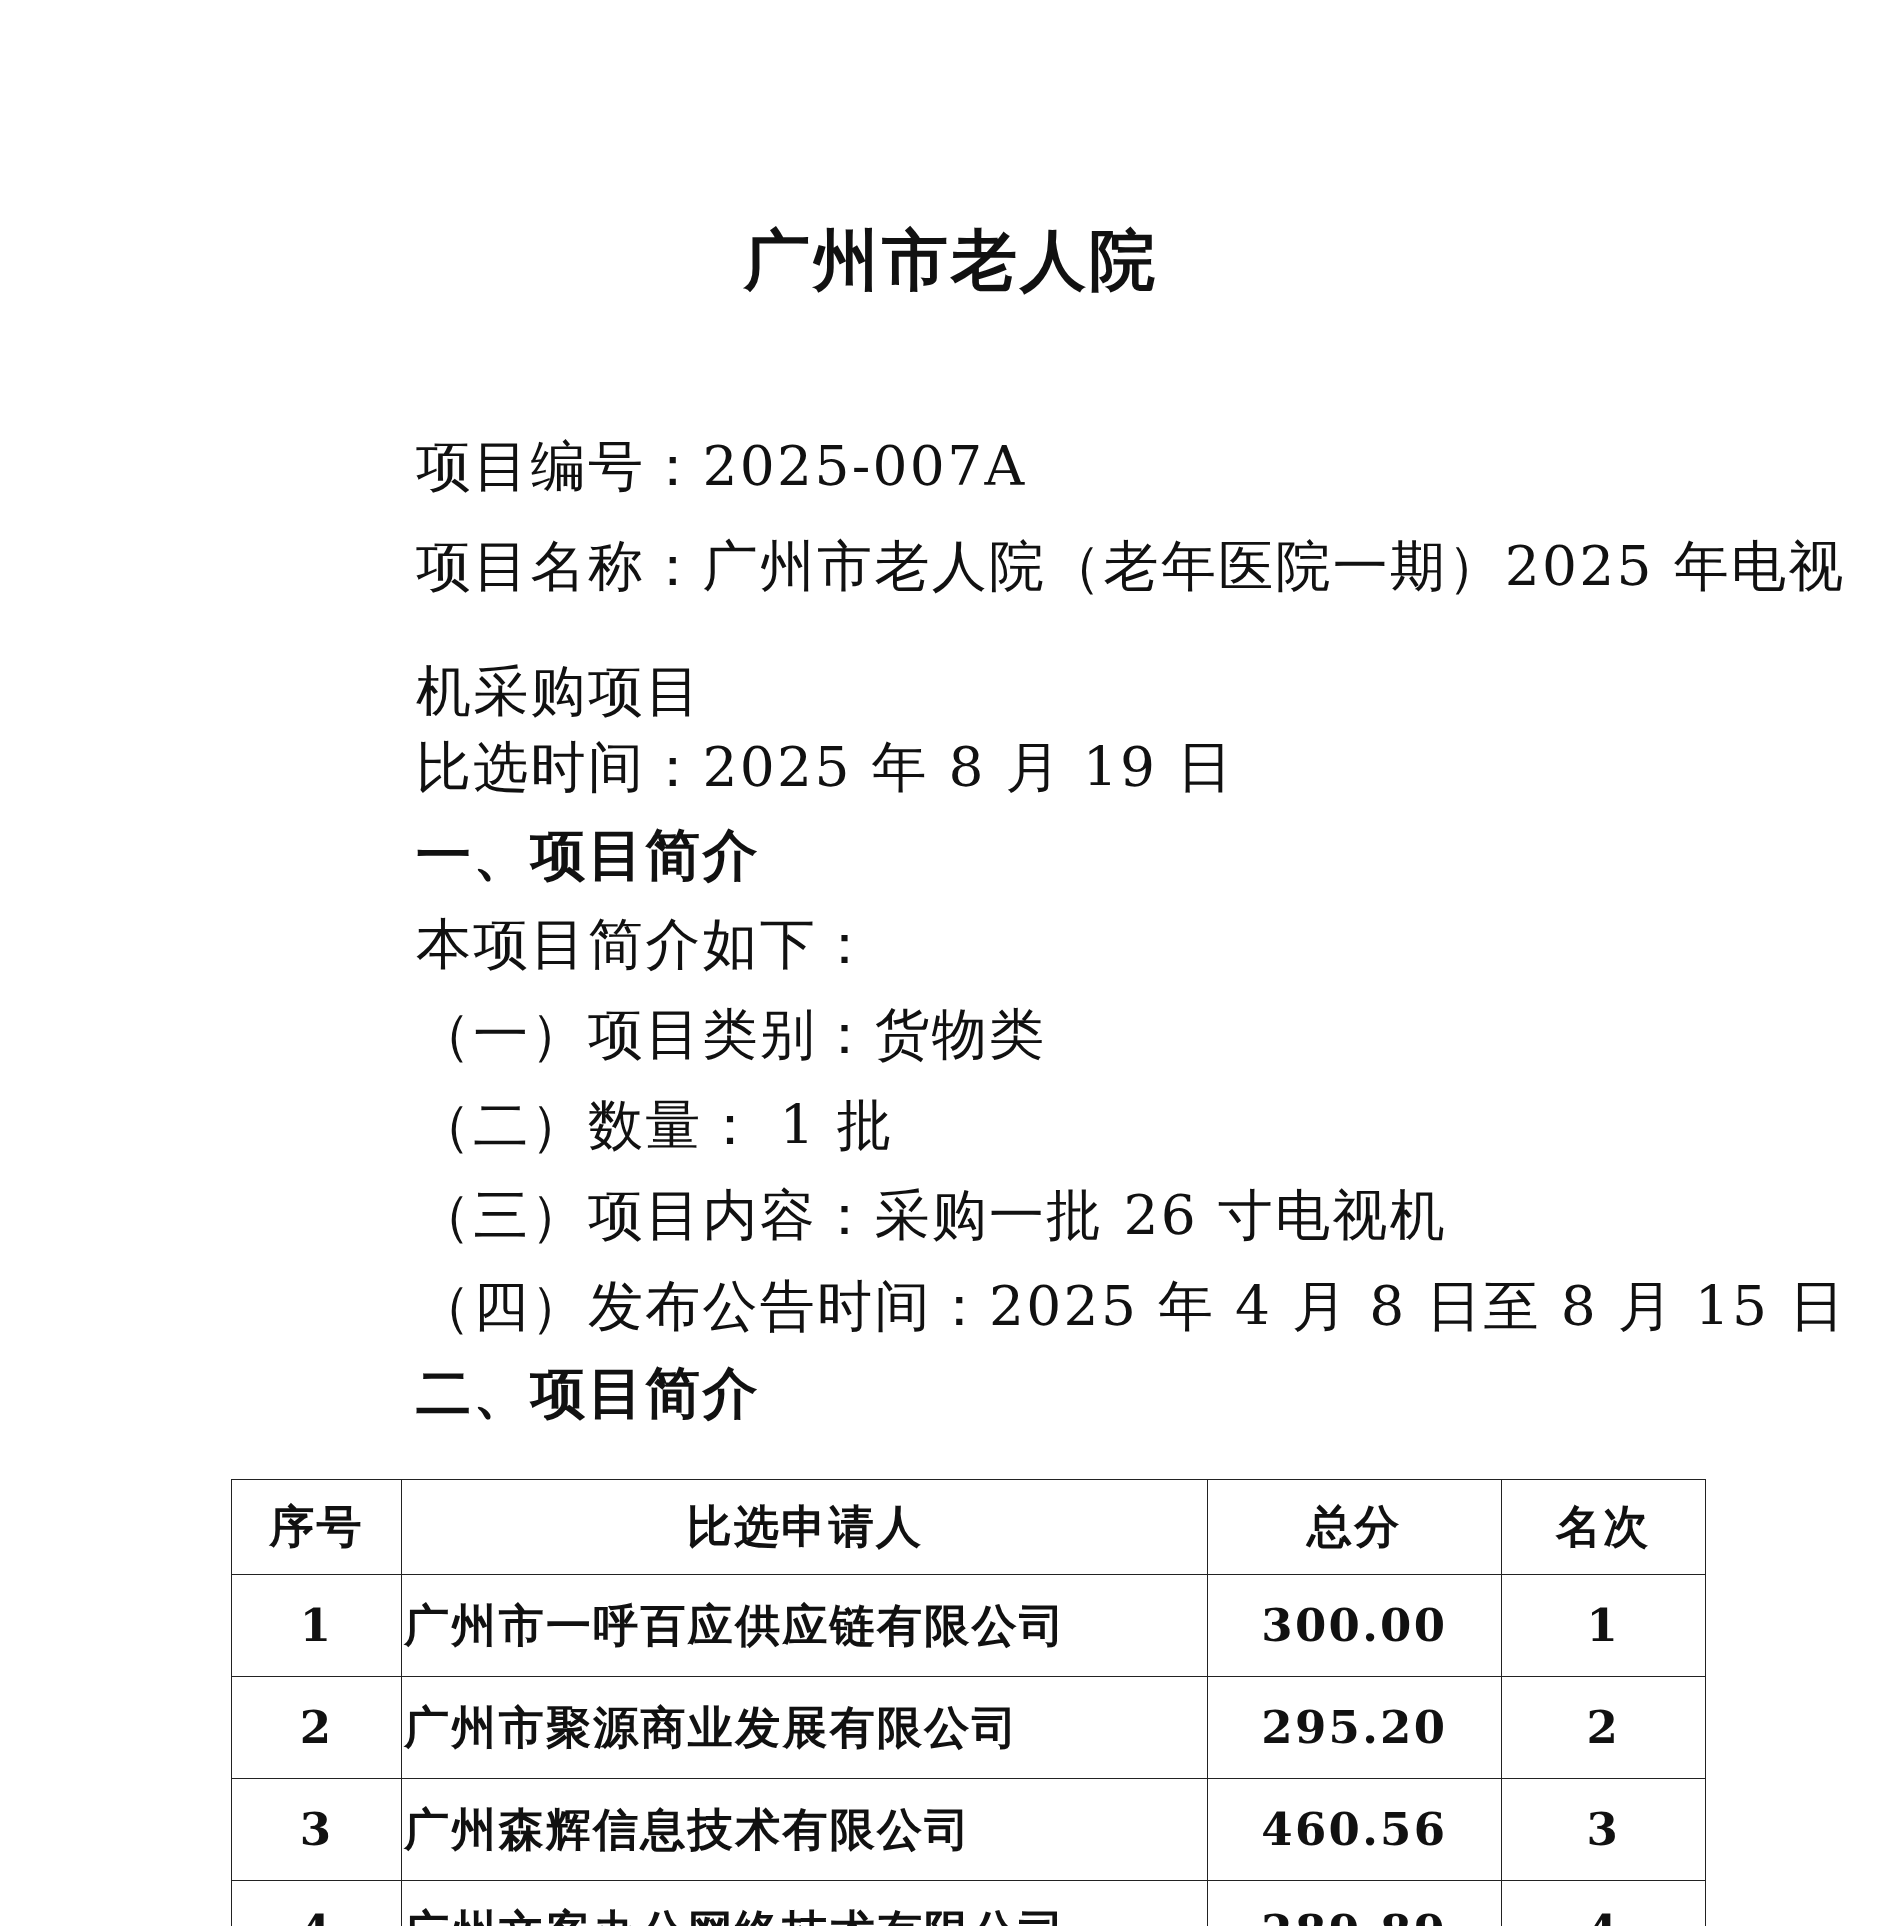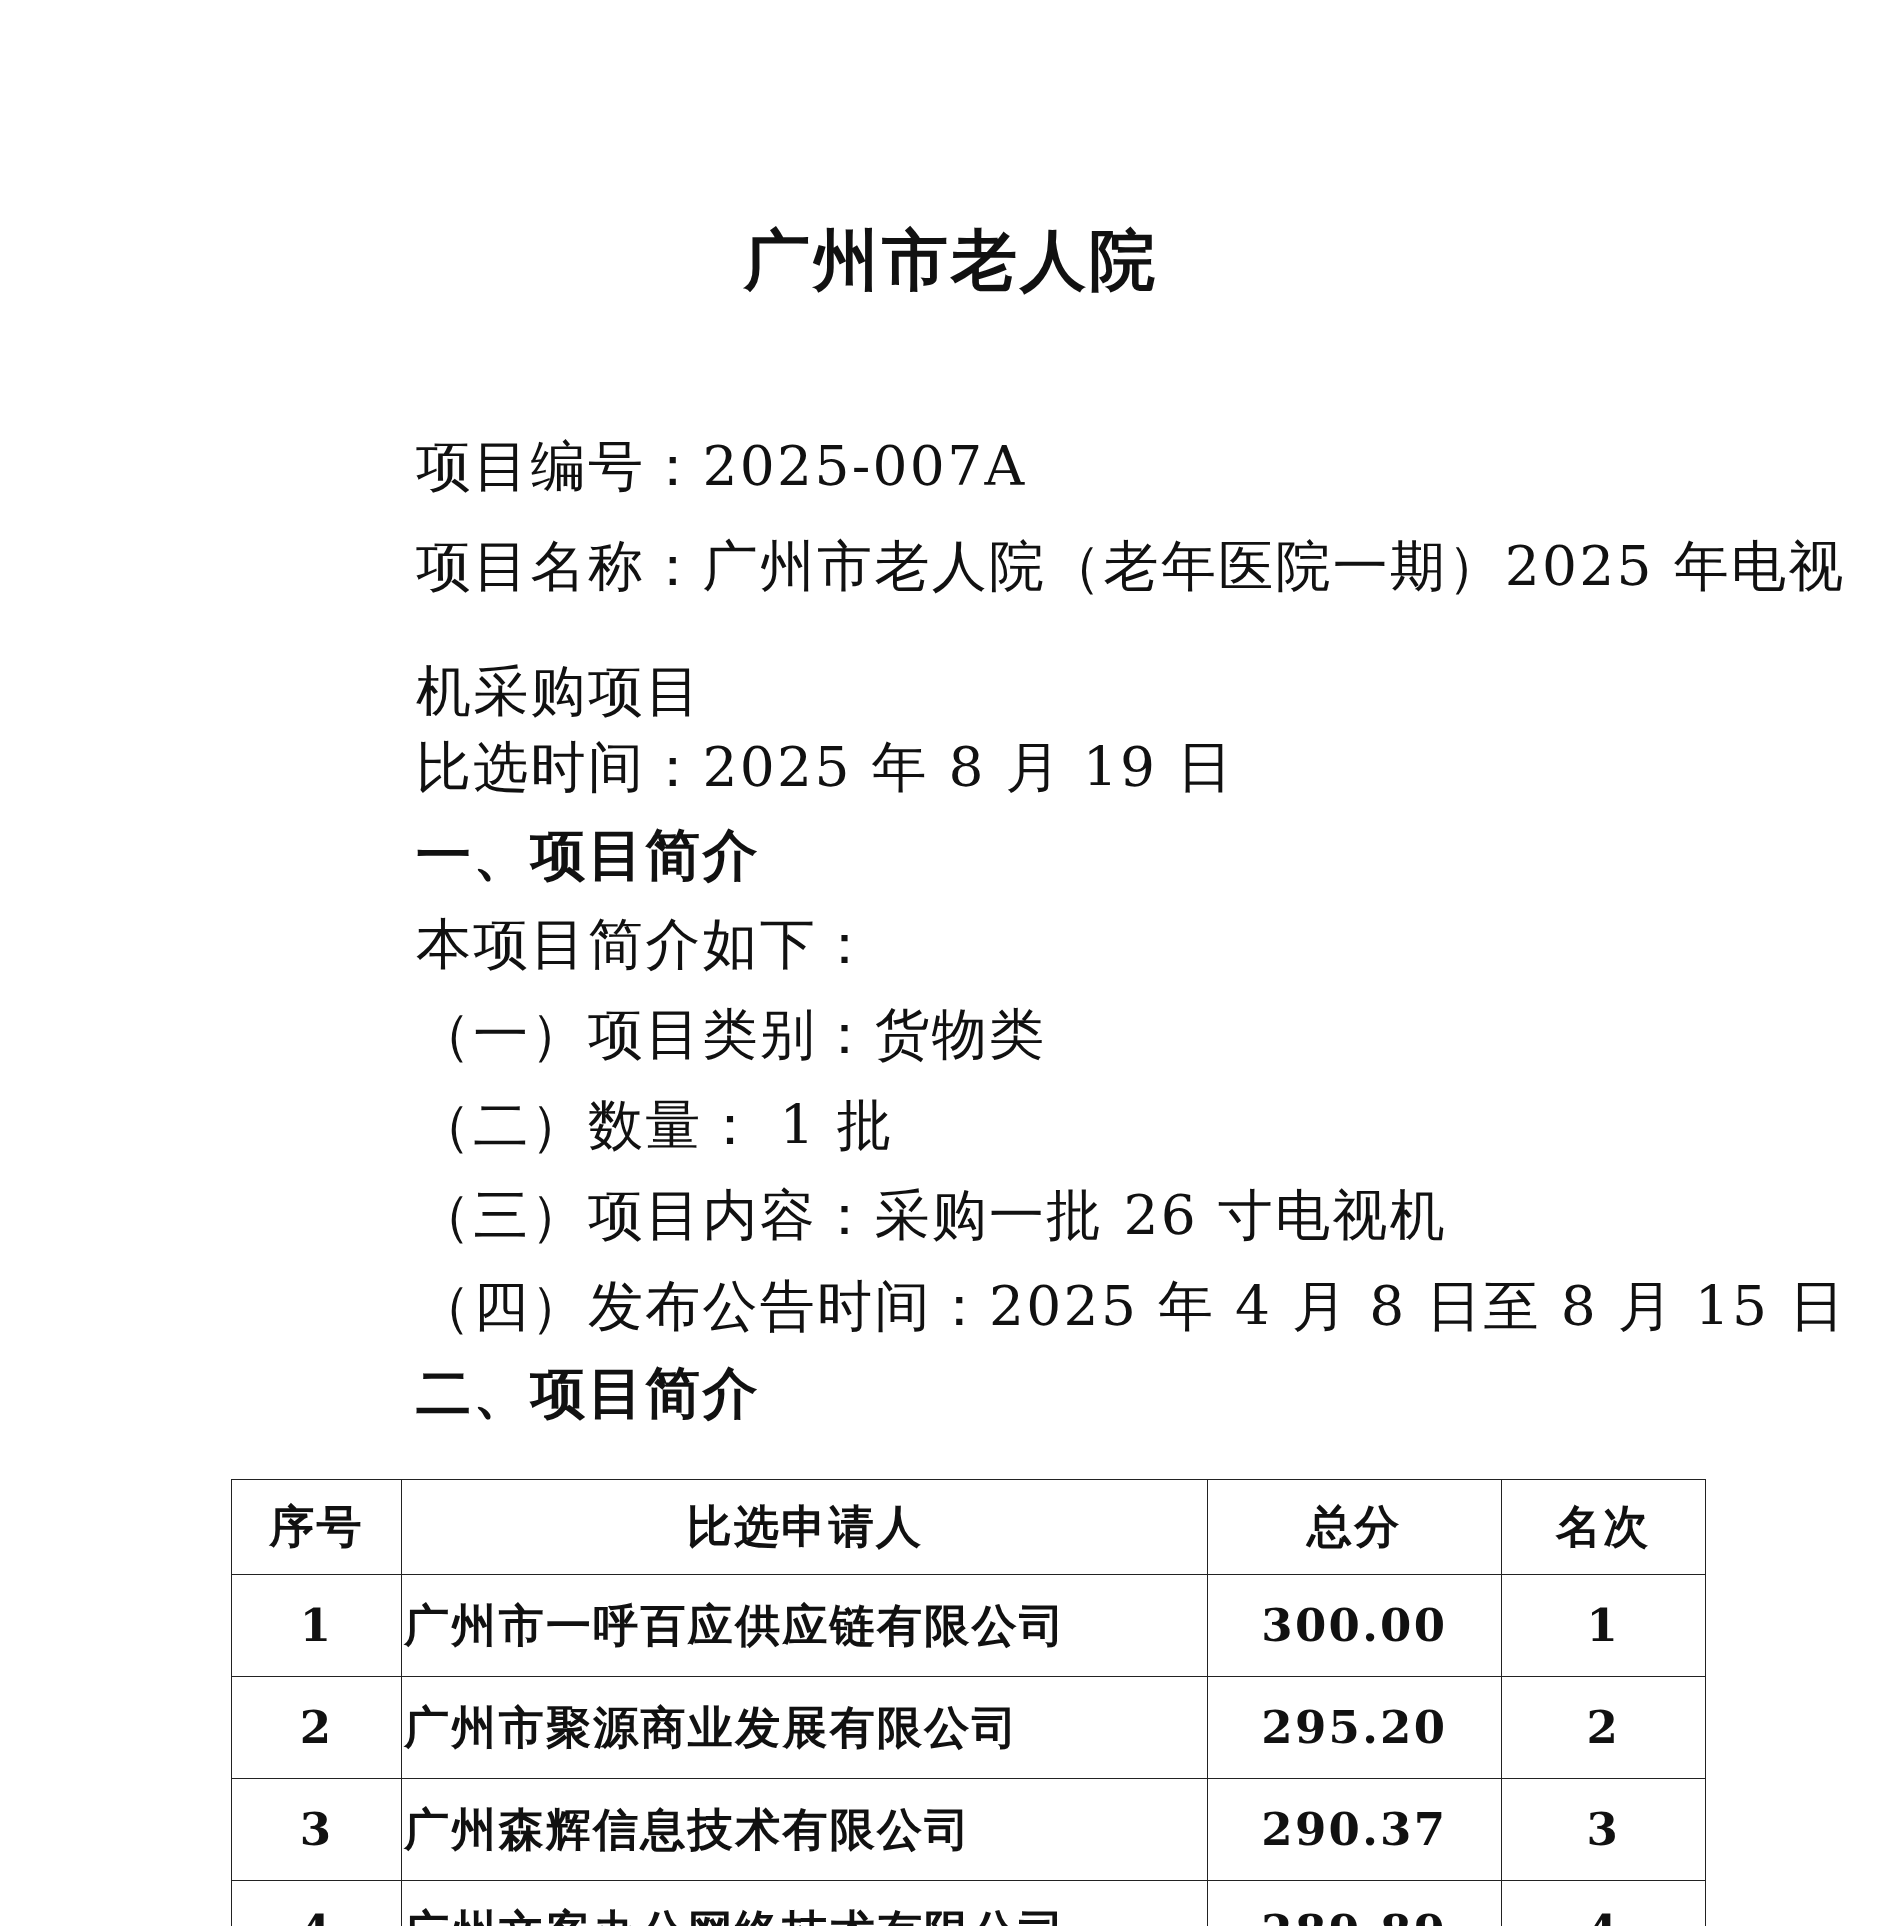--- a/index.html
+++ b/index.html
@@ -68,21 +68,21 @@
     </tr>
     <tr>
       <td class="c-no">2</td>
       <td class="c-name">广州市聚源商业发展有限公司</td>
       <td class="c-score">295.20</td>
       <td class="c-rank">2</td>
     </tr>
     <tr>
       <td class="c-no">3</td>
       <td class="c-name">广州森辉信息技术有限公司</td>
-      <td class="c-score">290.37</td>
+      <td class="c-score">460.56</td>
       <td class="c-rank">3</td>
     </tr>
     <tr>
       <td class="c-no">4</td>
       <td class="c-name">广州文客办公网络技术有限公司</td>
       <td class="c-score">289.89</td>
       <td class="c-rank">4</td>
     </tr>
 
   </tbody>

